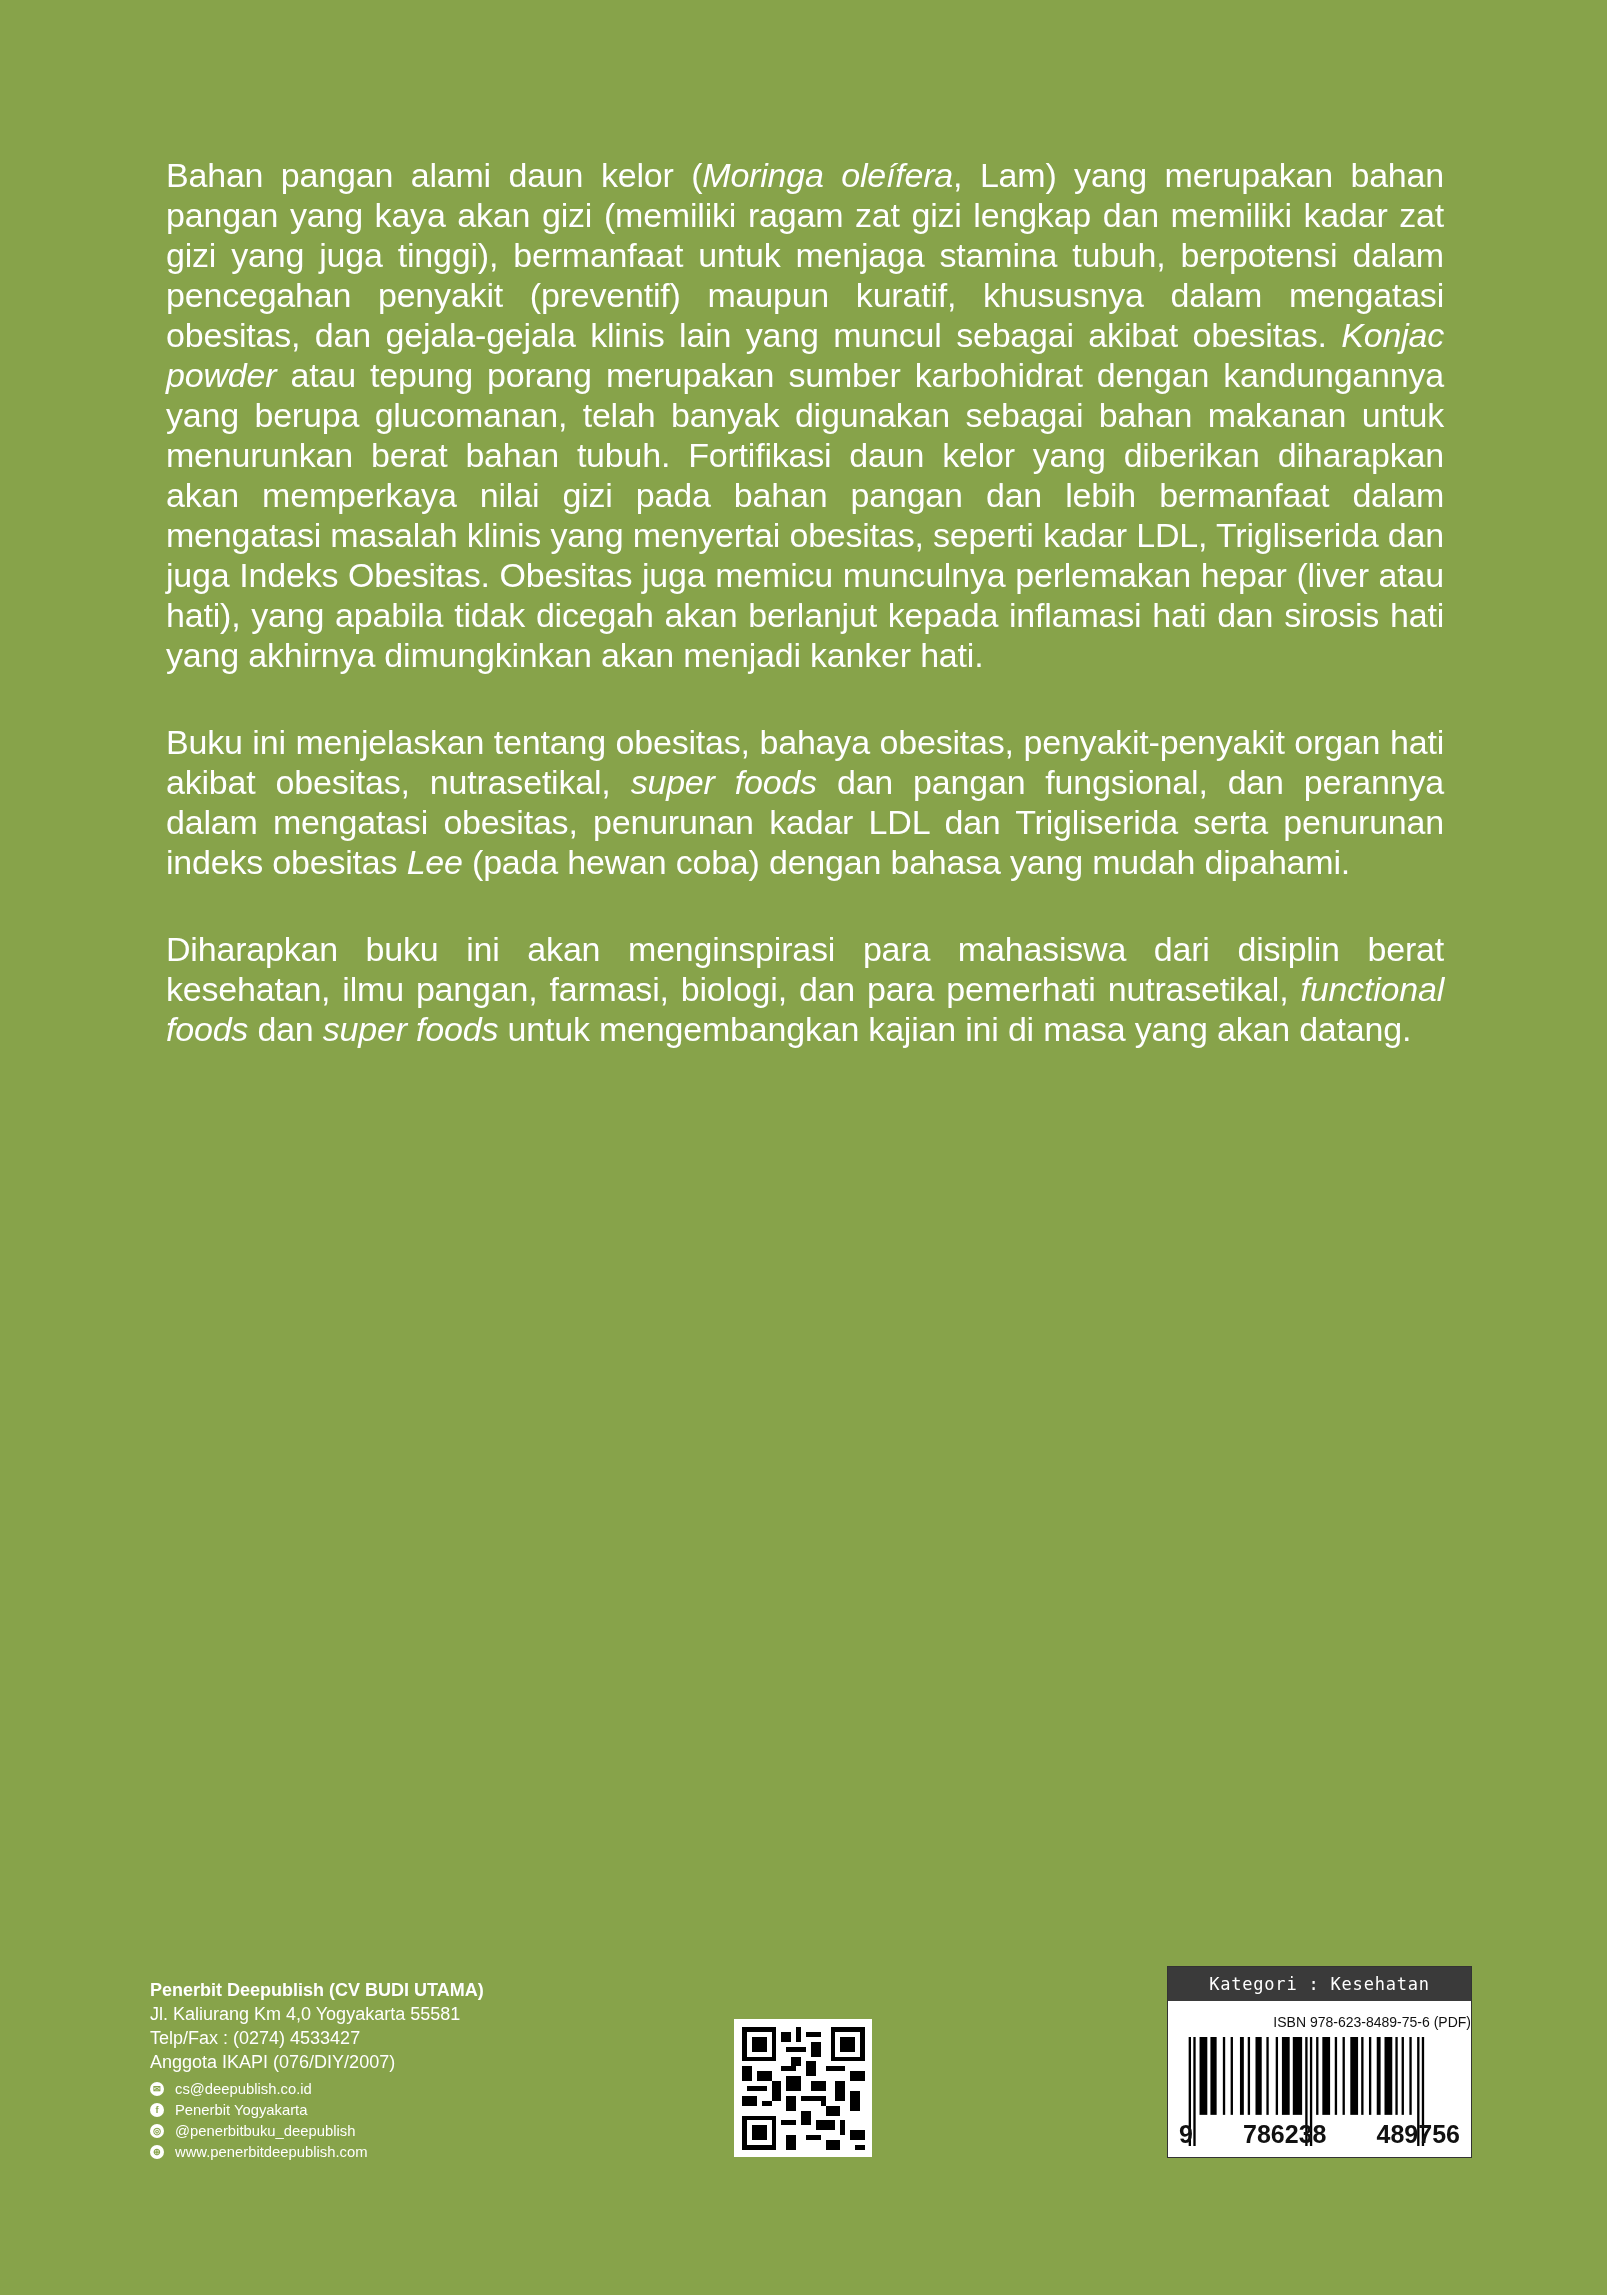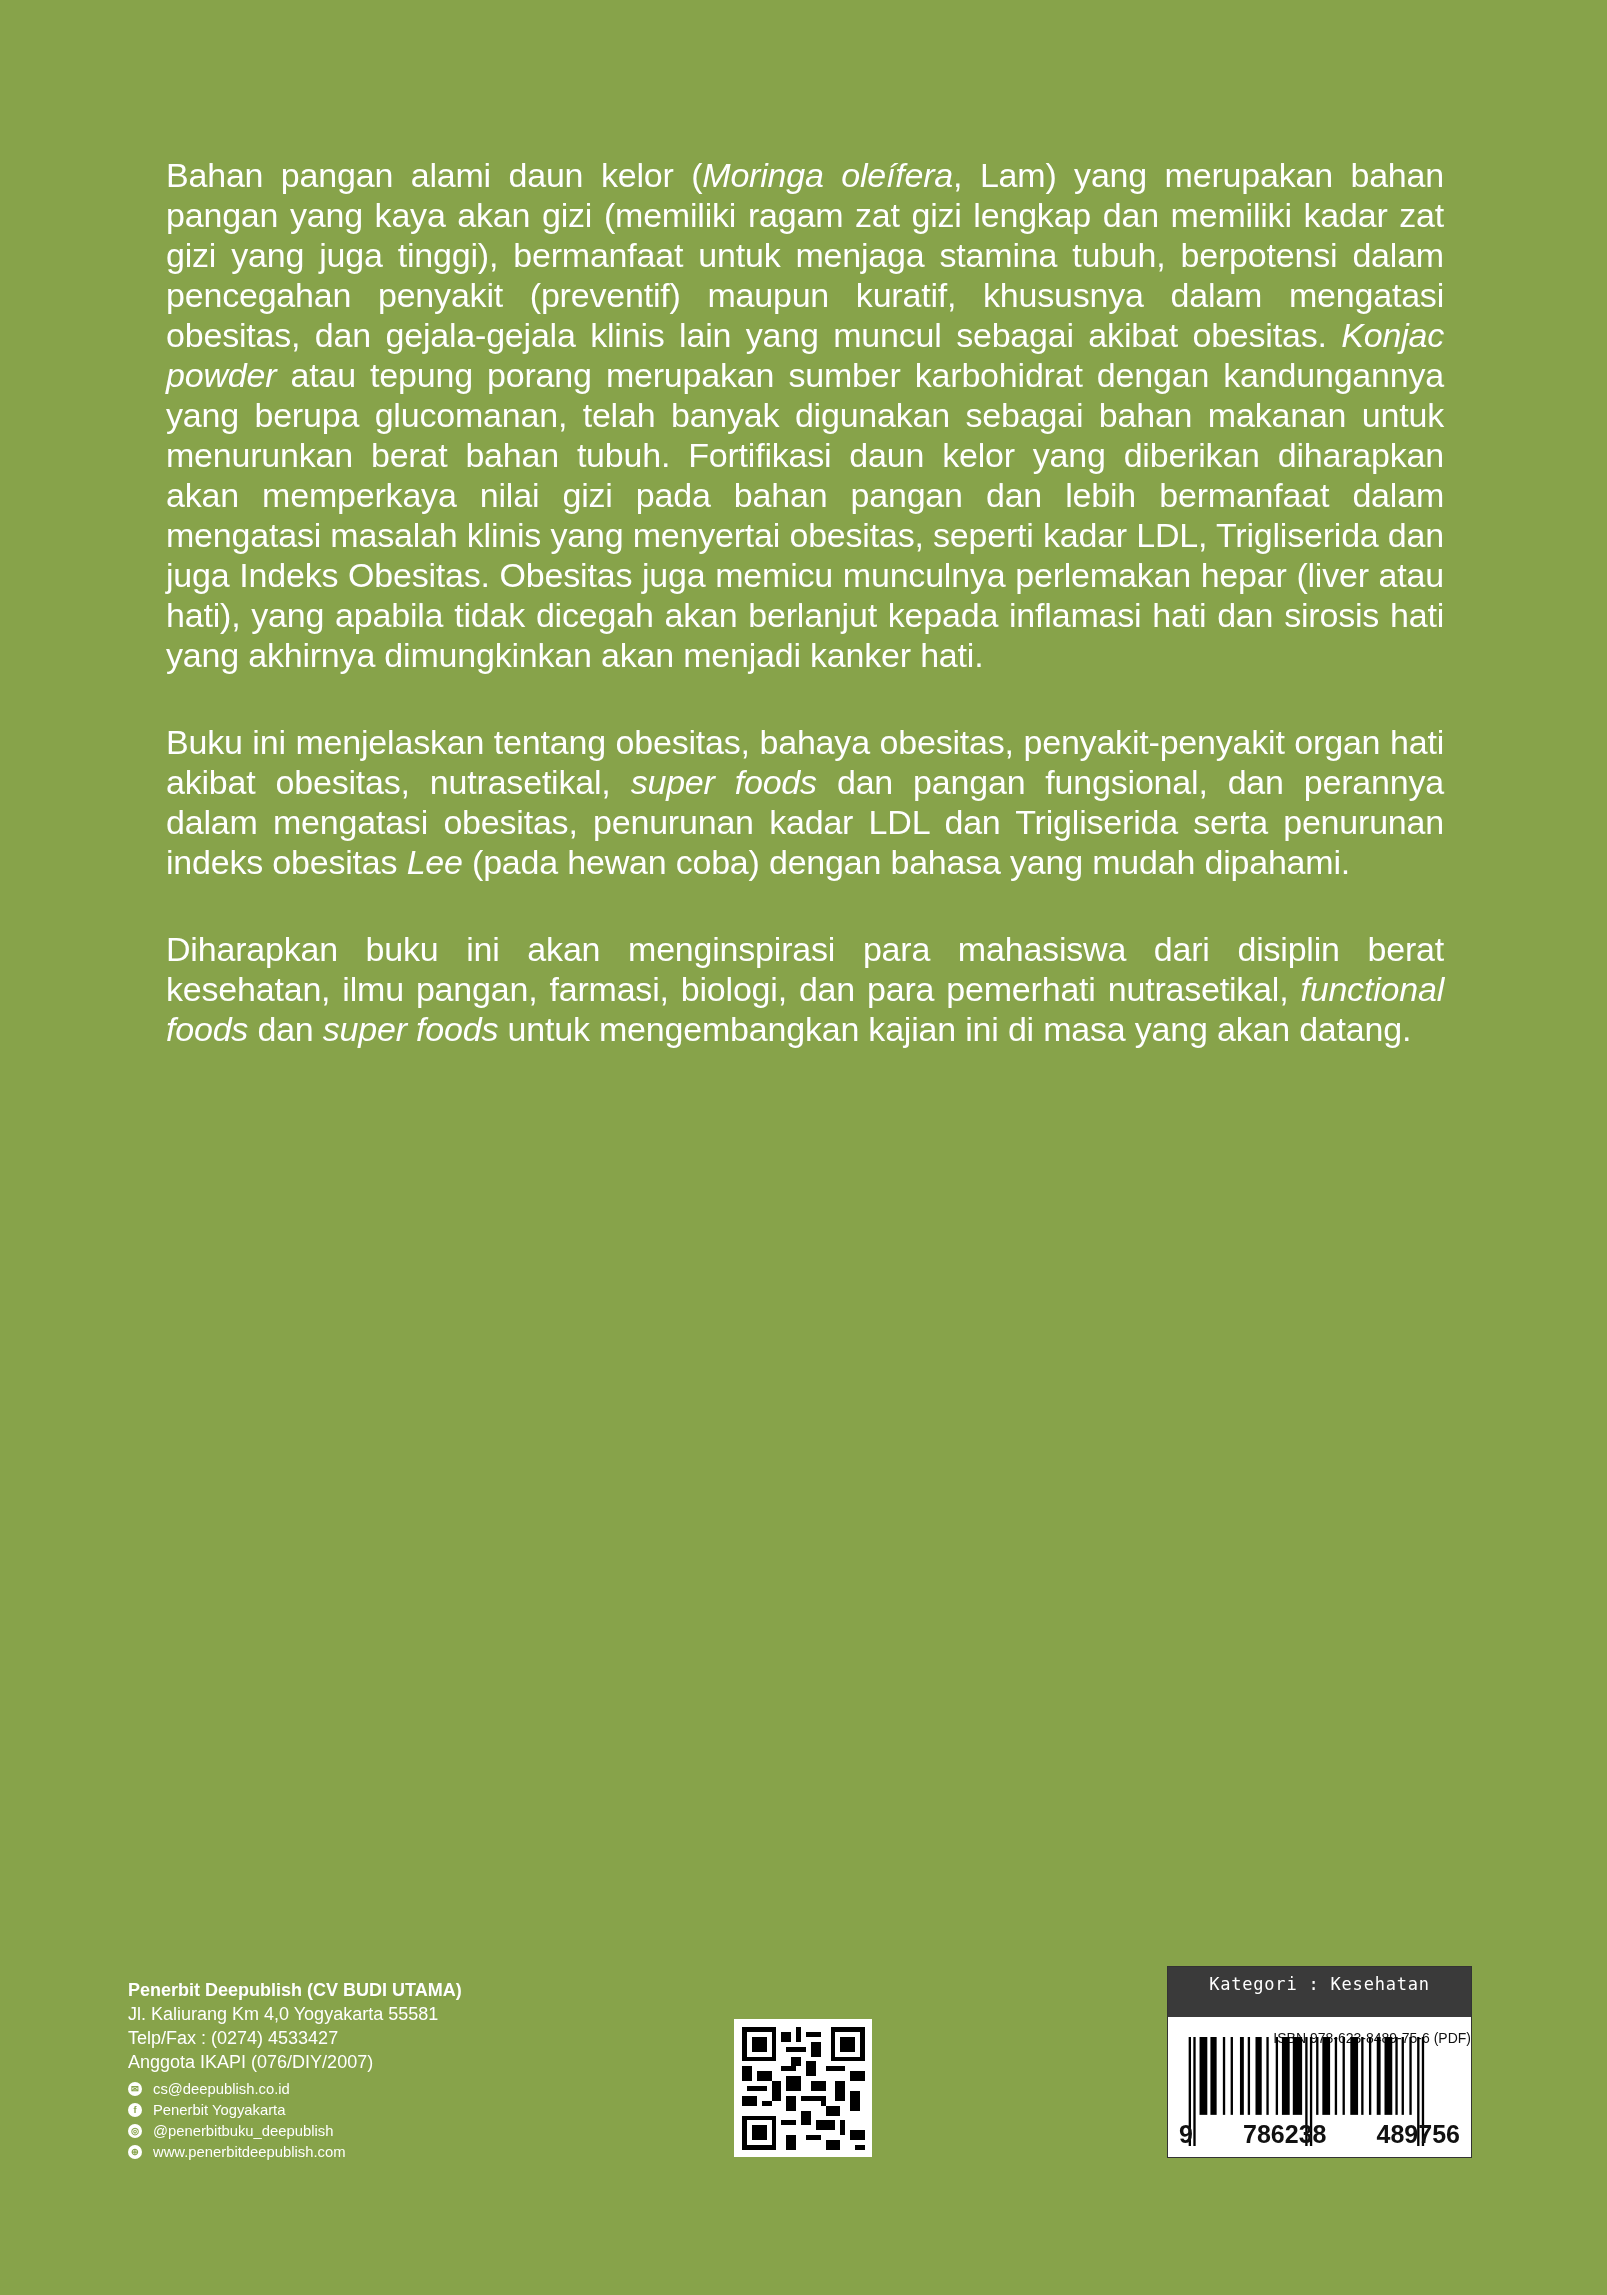--- a/index.html
+++ b/index.html
@@ -7,40 +7,40 @@
     width:1607px; height:2295px; background:#87a34a; position:relative; overflow:hidden;
     font-family:"Liberation Sans", sans-serif; color:#ffffff;
   }
   .blurb {
     position:absolute; left:166px; top:155px; width:1278px;
     font-size:34px; line-height:40px; text-align:justify; letter-spacing:-0.2px;
   }
   .blurb p { margin:0 0 47px 0; }
   .blurb i { font-style:italic; }
   .publisher {
-    position:absolute; left:128px; top:1978px; font-size:18px; line-height:24px;
+    position:absolute; left:150px; top:1978px; font-size:18px; line-height:24px;
   }
   .publisher .name { font-weight:bold; }
   .contact { display:flex; align-items:center; font-size:14.8px; line-height:21px; }
   .contact .ic {
     width:14px; height:14px; border-radius:50%; background:#fff; color:#87a34a;
     display:inline-flex; align-items:center; justify-content:center;
     font-size:9.3px; font-weight:bold; margin-right:11px;
   }
   .contacts { margin-top:4.7px; }
   .qr {
     position:absolute; left:734px; top:2019px; width:138px; height:138px;
     background:#fff; display:flex; align-items:center; justify-content:center;
   }
   .isbn-box {
     position:absolute; left:1167px; top:1966px; width:303px; height:190px;
     background:#fff; border:1.6px solid #333;
   }
   .isbn-cat {
-    background:#3a3a3a; color:#fff; height:50px; line-height:34px; text-align:center;
+    background:#3a3a3a; color:#fff; height:34px; line-height:34px; text-align:center;
     font-family:"DejaVu Sans Mono", monospace; font-size:17px; letter-spacing:0.8px;
   }
   .isbn-text {
     color:#111; text-align:right; font-size:14px; margin-top:13px;
   }
   .barcode { position:absolute; left:15.5px; top:70px; width:272px; height:109px; }
   .bar-digits {
     position:absolute; left:11px; bottom:7.8px; width:281px; color:#111;
     font-size:25px; font-weight:bold; display:flex; justify-content:space-between;
   }

